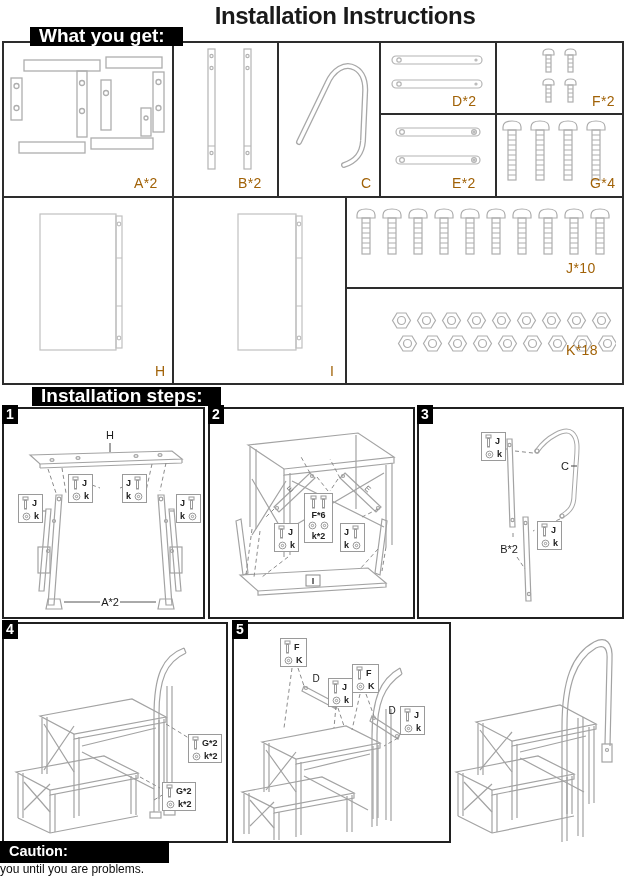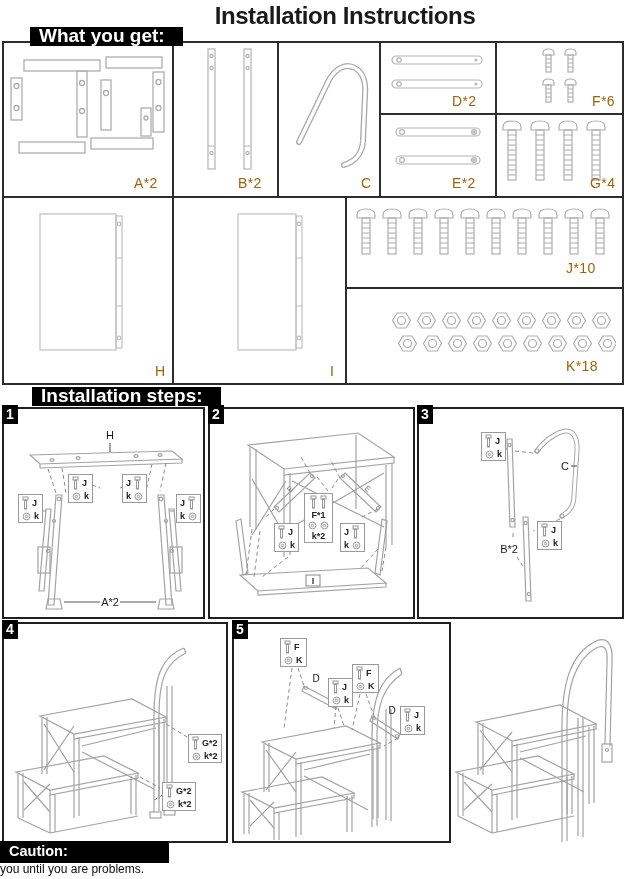--- a/index.html
+++ b/index.html
@@ -73,26 +73,26 @@
     <div class="gl" style="left:341px;top:244px;width:277px;height:2px"></div>
     <div class="gl" style="left:168px;top:153px;width:2px;height:187px"></div>
     <div class="gl" style="left:341px;top:153px;width:2px;height:187px"></div>
   </div>
 
   <div class="pl" style="left:134px;top:175px">A*2</div>
   <div class="pl" style="left:238px;top:175px">B*2</div>
   <div class="pl" style="left:361px;top:175px">C</div>
   <div class="pl" style="left:452px;top:93px">D*2</div>
   <div class="pl" style="left:452px;top:175px">E*2</div>
-  <div class="pl" style="left:592px;top:93px">F*6</div>
+  <div class="pl" style="left:592px;top:93px">F*2</div>
   <div class="pl" style="left:590px;top:175px">G*4</div>
   <div class="pl" style="left:155px;top:363px">H</div>
   <div class="pl" style="left:330px;top:363px">I</div>
   <div class="pl" style="left:566px;top:260px">J*10</div>
-  <div class="pl" style="left:566px;top:358px">K*18</div>
+  <div class="pl" style="left:566px;top:342px">K*18</div>
 
   <svg class="abs" style="left:8px;top:48px" width="158" height="122">
     <g stroke="#aeaeae" fill="none" stroke-width="1.3">
       <rect x="16" y="12" width="76" height="11"></rect>
         <rect x="98" y="9" width="56" height="11"></rect>
       <rect x="3" y="30" width="11" height="42"></rect>
         <rect x="69" y="23" width="10" height="66"></rect>
       <rect x="93" y="32" width="10" height="50"></rect>
         <rect x="145" y="24" width="11" height="60"></rect>
       <rect x="11" y="94" width="66" height="11"></rect>
@@ -370,21 +370,21 @@
       <div class="co-row">
           <svg width="7" height="14">
             <rect x="1" y="1" width="5" height="3" fill="none" stroke="#999"></rect>
             <rect x="2.5" y="4" width="2" height="9" fill="none" stroke="#999"></rect>
           </svg>
           <svg width="7" height="14">
             <rect x="1" y="1" width="5" height="3" fill="none" stroke="#999"></rect>
             <rect x="2.5" y="4" width="2" height="9" fill="none" stroke="#999"></rect>
           </svg>
         </div>
-      <div class="co-lab">F*1</div>
+      <div class="co-lab">F*6</div>
       <div class="co-row">
           <svg width="9" height="9">
             <circle cx="4.5" cy="4.5" r="3.4" fill="none" stroke="#999"></circle>
             <circle cx="4.5" cy="4.5" r="1.2" fill="none" stroke="#999"></circle>
           </svg>
           <svg width="9" height="9">
             <circle cx="4.5" cy="4.5" r="3.4" fill="none" stroke="#999"></circle>
             <circle cx="4.5" cy="4.5" r="1.2" fill="none" stroke="#999"></circle>
           </svg>
         </div>

